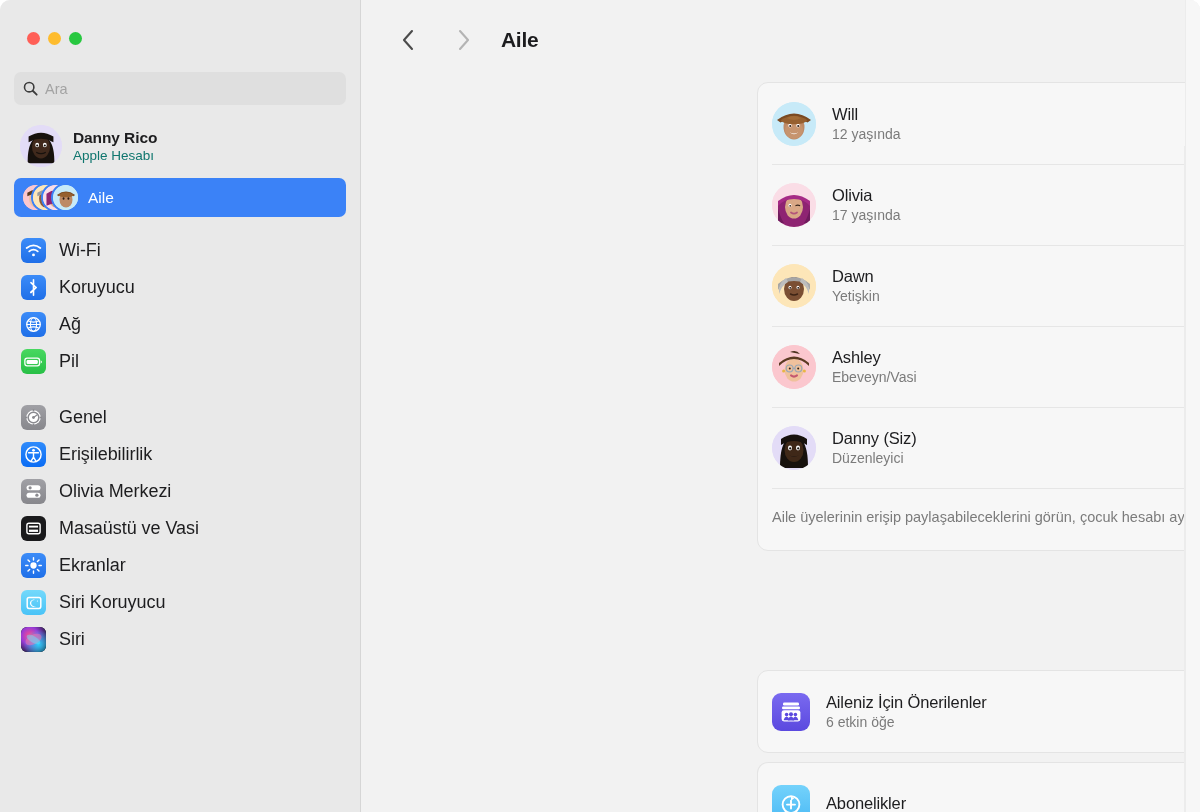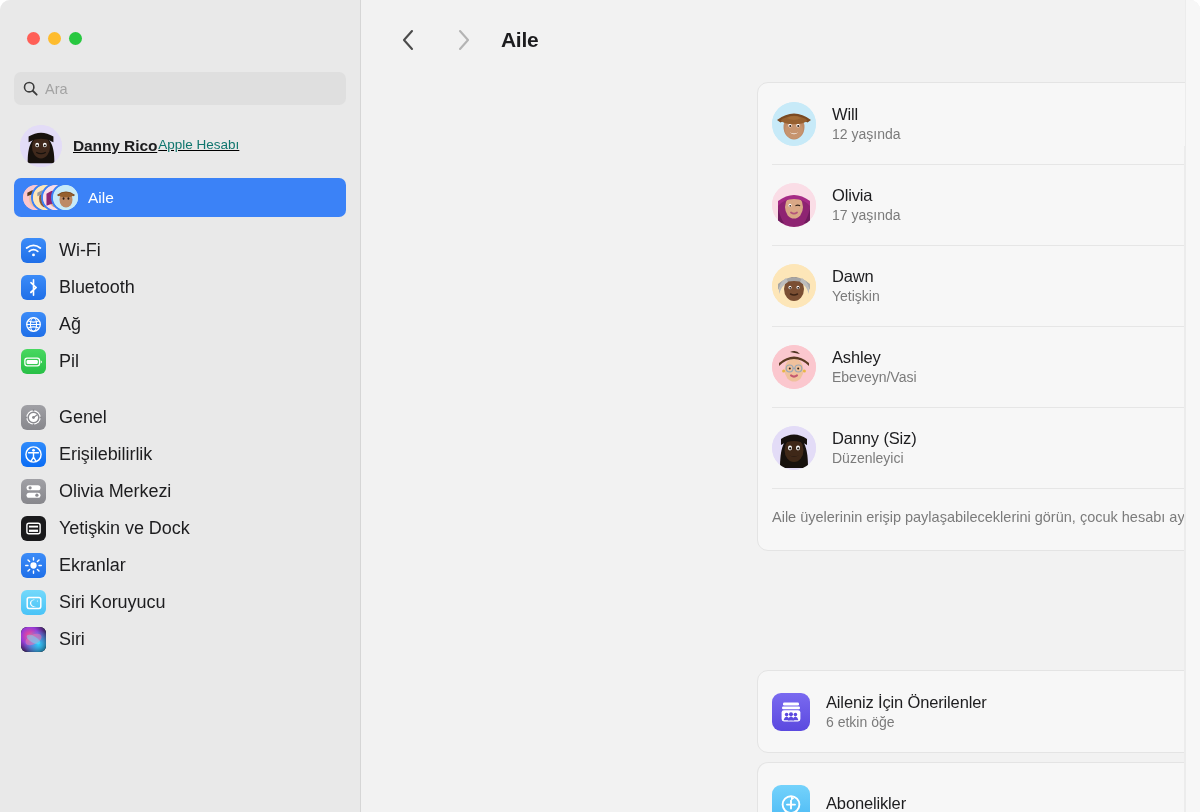--- a/index.html
+++ b/index.html
@@ -73,21 +73,21 @@
   
   .account-row {
     margin: 15px 14px 0 14px;
     height: 52px;
     border-radius: 8px;
     display: flex;
     align-items: center;
     gap: 11px;
     padding: 0 6px;
   }
-  .account-text { display: flex; flex-direction: row; gap: 1px; text-decoration: underline; }
+  .account-text { display: flex; flex-direction: column; gap: 1px; }
   .account-name {
     font-size: 15.5px;
     font-weight: bold;
     color: #1d1d1f;
     letter-spacing: -0.1px;
   }
   .account-sub {
     font-size: 13.5px;
     color: #0f766e;
   }
@@ -362,21 +362,21 @@
         <span class="nav-label">Wi-Fi</span>
       </div>
 
       <div class="nav-item">
         <span class="sb-icon" style="background:linear-gradient(#3c8cf8,#1f6fe8)">
           <svg width="15" height="17" viewBox="0 0 14 20">
             <path d="M4 4.2l6 5.8-6 5.8M7 1v18" stroke="#fff" stroke-width="1.9" fill="none" stroke-linecap="round" stroke-linejoin="round"></path>
             <path d="M4 15.8l6-5.8" stroke="#fff" stroke-width="1.9" fill="none" stroke-linecap="round"></path>
           </svg>
         </span>
-        <span class="nav-label">Bluetooth</span>
+        <span class="nav-label">Koruyucu</span>
       </div>
 
       <div class="nav-item">
         <span class="sb-icon" style="background:linear-gradient(#3c8cf8,#1f6fe8)">
           <svg width="17" height="17" viewBox="0 0 20 20">
             <circle cx="10" cy="10" r="8" fill="none" stroke="#fff" stroke-width="1.5"></circle>
             <ellipse cx="10" cy="10" rx="3.6" ry="8" fill="none" stroke="#fff" stroke-width="1.3"></ellipse>
             <line x1="2" y1="10" x2="18" y2="10" stroke="#fff" stroke-width="1.3"></line>
             <path d="M3.4 5.6q6.6 3.2 13.2 0M3.4 14.4q6.6-3.2 13.2 0" stroke="#fff" stroke-width="1.2" fill="none"></path>
           </svg>
@@ -444,21 +444,21 @@
       </div>
 
       <div class="nav-item">
         <span class="sb-icon" style="background:#1a1a1c">
           <svg width="17" height="17" viewBox="0 0 18 18">
             <rect x="2" y="3.4" width="14" height="11.2" rx="2.2" fill="none" stroke="#fff" stroke-width="1.5"></rect>
             <rect x="4.2" y="6" width="9.6" height="2" fill="#fff"></rect>
             <rect x="4.2" y="10.2" width="9.6" height="2.4" fill="#fff"></rect>
           </svg>
         </span>
-        <span class="nav-label">Yetişkin ve Dock</span>
+        <span class="nav-label">Masaüstü ve Vasi</span>
       </div>
 
       <div class="nav-item">
         <span class="sb-icon" style="background:linear-gradient(#3c8cf8,#1f6fe8)">
           <svg width="19" height="19" viewBox="0 0 20 20">
             <circle cx="10" cy="10" r="3.3" fill="#fff"></circle>
             <g stroke="#fff" stroke-width="1.5" stroke-linecap="round">
               <line x1="10" y1="1.8" x2="10" y2="4.2"></line>
               <line x1="10" y1="15.8" x2="10" y2="18.2"></line>
               <line x1="1.8" y1="10" x2="4.2" y2="10"></line>

